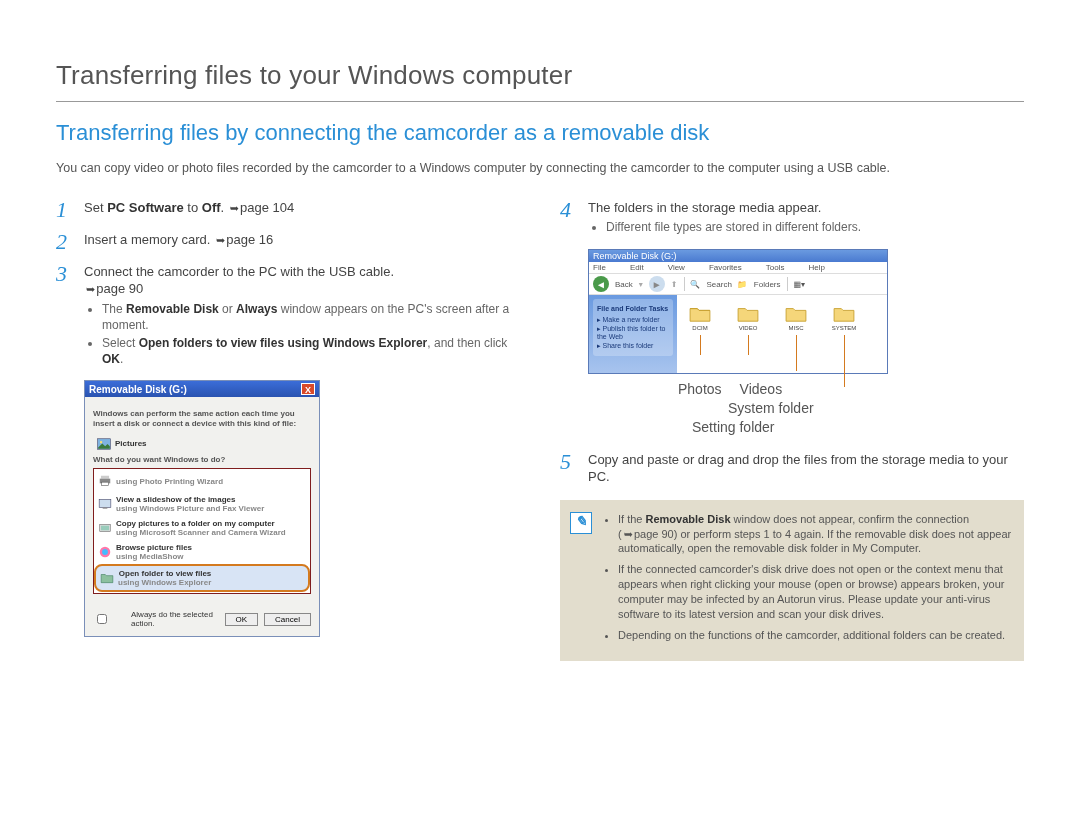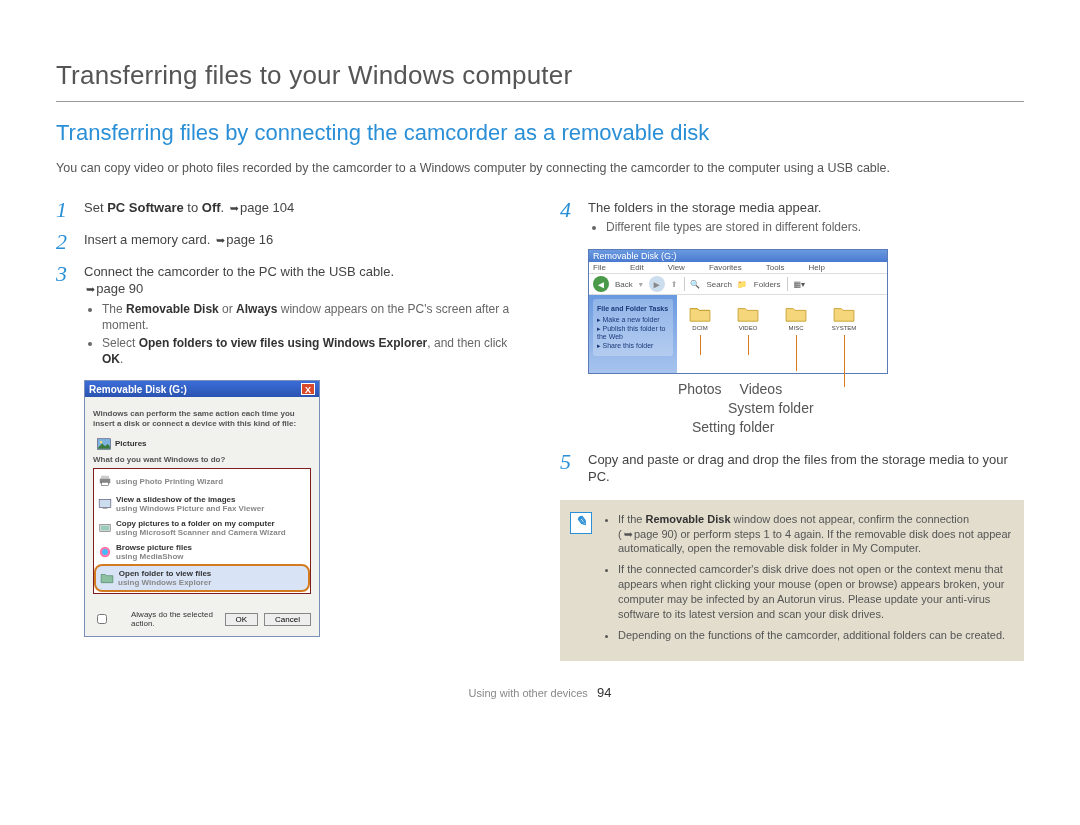--- a/index.html
+++ b/index.html
@@ -454,17 +454,13 @@
           <li>
             <span>If the </span><span class="bold">Removable Disk</span><span> window does not appear, confirm the connection (</span><span class="page-ref">page 90</span><span>) or perform steps 1 to 4 again. If the removable disk does not appear automatically, open the removable disk folder in My Computer.</span>
           </li>
           <li>If the connected camcorder's disk drive does not open or the context menu that appears when right clicking your mouse (open or browse) appears broken, your computer may be infected by an Autorun virus. Please update your anti-virus software to its latest version and scan your disk drives.</li>
           <li>Depending on the functions of the camcorder, additional folders can be created.</li>
         </ul>
       </div>
     </div>
   </div>
 
-  <div class="footer">
-    <span>Using with other devices</span>
-    <span class="pg">94</span>
-  </div>
 </div>
 
 </body></html>

